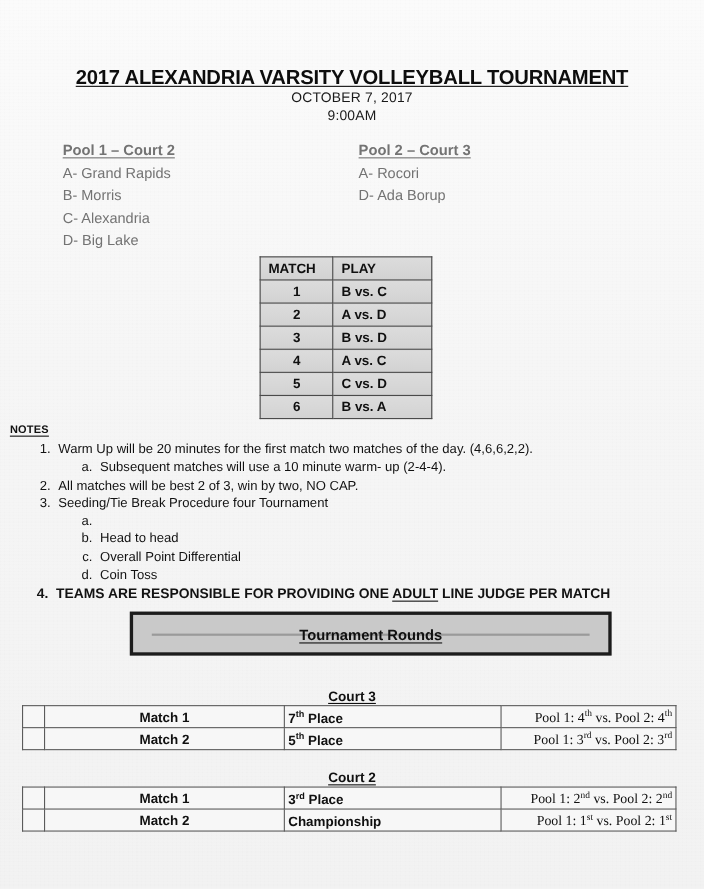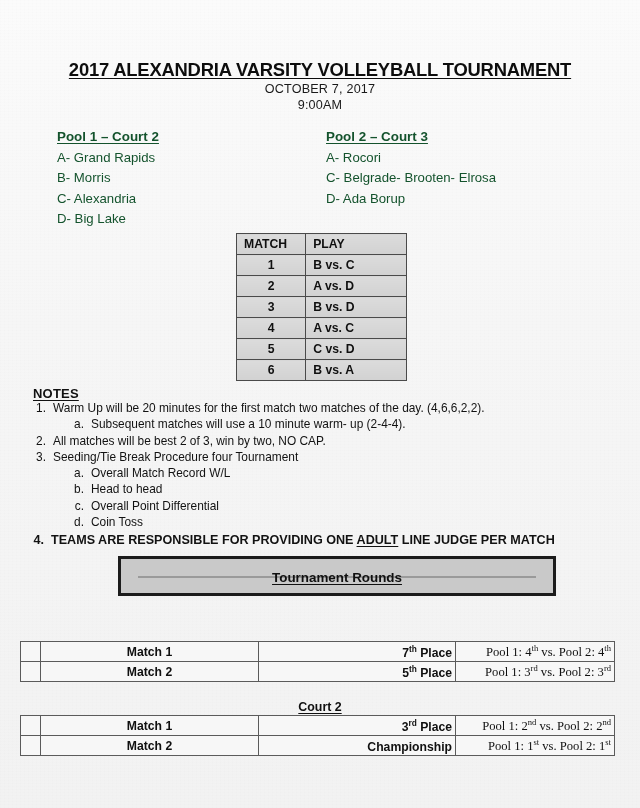--- a/index.html
+++ b/index.html
@@ -65,39 +65,39 @@
     letter-spacing: .2px;
   }
   .subtitle.l1 { top: 82px; }
   .subtitle.l2 { top: 98px; }
 
   
   .pool {
     position: absolute;
     font-size: 13.2px;
     line-height: 20.2px;
-    color: #14532d;
+    color: #737373;
   }
   .pool.p1 { left: 57px; top: 127px; }
   .pool.p2 { left: 326px; top: 127px; }
   .pool-head {
     font-weight: bold;
     text-decoration: underline;
     text-underline-offset: 2px;
     margin-bottom: 1px;
     font-size: 13.4px;
   }
   .pool-team { white-space: nowrap; }
 
   
   .match-table {
     position: absolute;
     left: 236px;
     top: 233px;
-    width: 171px;
+    width: 157px;
     border-collapse: collapse;
     background: #d7d7d7;
     font-size: 12.2px;
   }
   .match-table td, .match-table th {
     border: 1px solid #4a4a4a;
     padding: 2px 4px 2px 4px;
     height: 16px;
     font-weight: bold;
     color: #101010;
@@ -115,25 +115,24 @@
   }
   .match-table thead th { text-align: left; padding-left: 7px; }
   .match-table thead th.c-match { text-align: left; padding-left: 7px; }
 
   
   .notes-title {
     position: absolute;
     left: 9px;
     top: 386px;
     font-weight: bold;
-    font-size: 13px;
+    font-size: 10px;
     text-decoration: underline;
     text-underline-offset: 2px;
     letter-spacing: .2px;
-    margin-left: 24px;
   }
   .notes {
     position: absolute;
     left: 22px;
     top: 400px;
     width: 600px;
     font-size: 11.9px;
     line-height: 16.3px;
   }
   .note-row {
@@ -211,21 +210,21 @@
   .court-table.c3 { top: 641px; }
   .court-table.c2 { top: 715px; }
   .court-table td {
     border: 1px solid #5b5b5b;
     height: 15px;
     padding: 1px 3px;
     color: #101010;
   }
   .court-table td.c-spacer { width: 13px; }
   .court-table td.c-match  { width: 211px; text-align: center; font-weight: bold; }
-  .court-table td.c-place  { width: 190px; text-align: right; font-weight: bold; }
+  .court-table td.c-place  { width: 190px; text-align: left; font-weight: bold; }
   .court-table td.c-vs     { text-align: right; font-family: "Liberation Serif", serif; font-size: 12.6px; }
   .court-table sup { font-size: .68em; }
 </style>
 </head>
 <body>
 
 <div class="page"></div>
 <div class="paper-noise"></div>
 
 <div class="content">
@@ -240,21 +239,20 @@
     <div class="pool-head">Pool 1 – Court 2</div>
     <div class="pool-team">A- Grand Rapids</div>
     <div class="pool-team">B- Morris</div>
     <div class="pool-team">C- Alexandria</div>
     <div class="pool-team">D- Big Lake</div>
   </div>
 
   <div class="pool p2">
     <div class="pool-head">Pool 2 – Court 3</div>
     <div class="pool-team">A- Rocori</div>
-    <div class="pool-team">C- Belgrade- Brooten- Elrosa</div>
     <div class="pool-team">D- Ada Borup</div>
   </div>
 
   <table class="match-table">
     <thead>
       <tr>
         <th class="c-match">MATCH</th>
         <th class="c-play">PLAY</th>
       </tr>
     </thead>
@@ -299,21 +297,20 @@
     <div class="note-row">
       <span class="num">2.</span>
       <span>All matches will be best 2 of 3, win by two, NO CAP.</span>
     </div>
     <div class="note-row">
       <span class="num">3.</span>
       <span>Seeding/Tie Break Procedure four Tournament</span>
     </div>
     <div class="note-row lvl2">
       <span class="num">a.</span>
-      <span>Overall Match Record W/L</span>
     </div>
     <div class="note-row lvl2">
       <span class="num">b.</span>
       <span>Head to head</span>
     </div>
     <div class="note-row lvl2">
       <span class="num">c.</span>
       <span>Overall Point Differential</span>
     </div>
     <div class="note-row lvl2">
@@ -325,20 +322,21 @@
       <span><span>TEAMS ARE RESPONSIBLE FOR PROVIDING ONE </span><u>ADULT</u><span> LINE JUDGE PER MATCH</span></span>
     </div>
   </div>
 
   <div class="rounds-box">
     <div class="rounds-inner">
       <span>Tournament Rounds</span>
     </div>
   </div>
 
+  <div class="court-label c3">Court 3</div>
   <table class="court-table c3">
     <tbody>
       <tr>
         <td class="c-spacer"></td>
         <td class="c-match">Match 1</td>
         <td class="c-place"><span>7</span><sup>th</sup><span> Place</span></td>
         <td class="c-vs"><span>Pool 1: </span><span>4</span><sup>th</sup><span>  vs.  </span><span>Pool 2: </span><span>4</span><sup>th</sup></td>
       </tr>
       <tr>
         <td class="c-spacer"></td>

